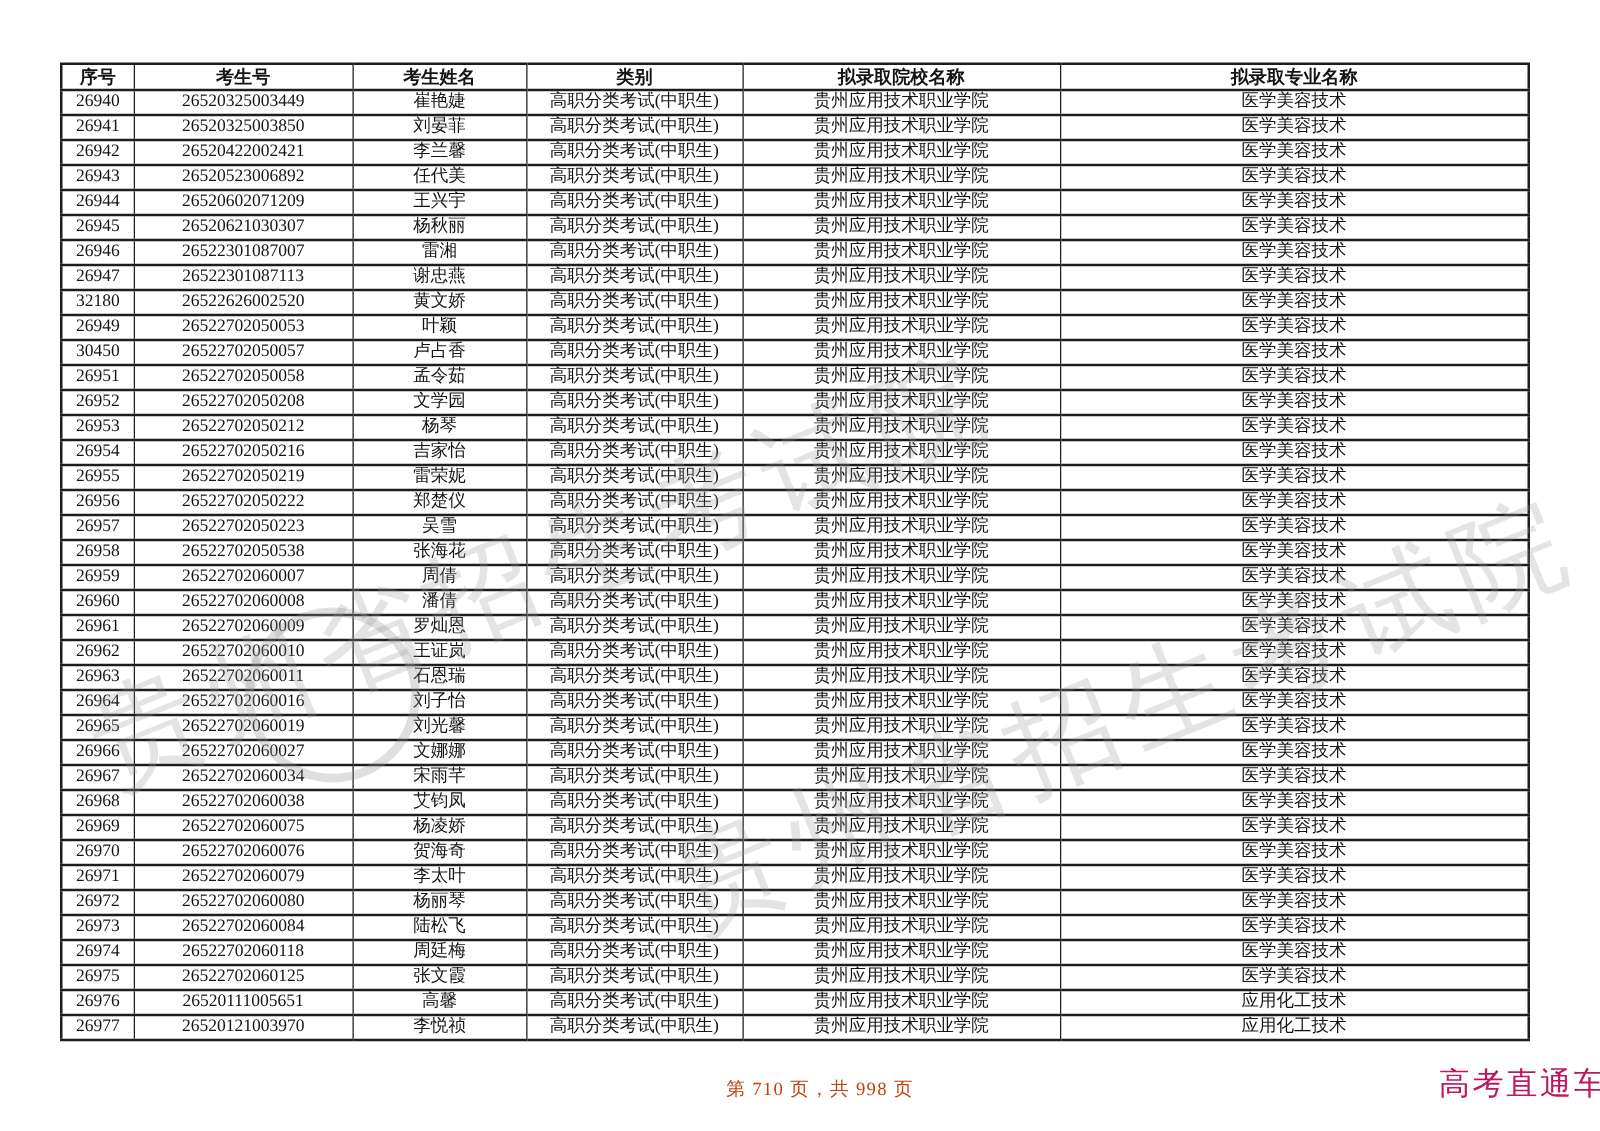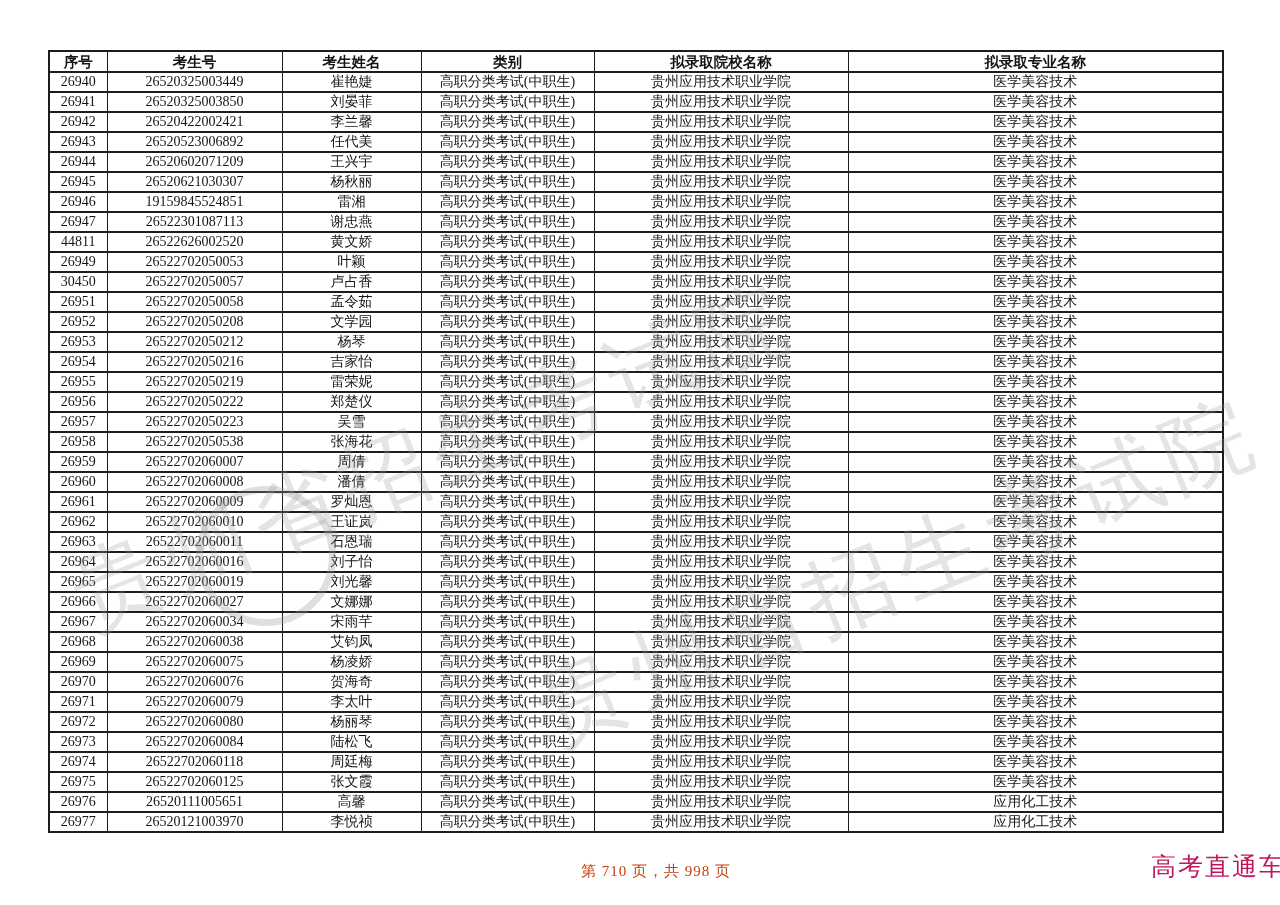--- a/index.html
+++ b/index.html
@@ -112,36 +112,36 @@
         <tr>
           <td>26945</td>
           <td>26520621030307</td>
           <td>杨秋丽</td>
           <td>高职分类考试(中职生)</td>
           <td>贵州应用技术职业学院</td>
           <td>医学美容技术</td>
         </tr>
         <tr>
           <td>26946</td>
-          <td>19159845524851</td>
+          <td>26522301087007</td>
           <td>雷湘</td>
           <td>高职分类考试(中职生)</td>
           <td>贵州应用技术职业学院</td>
           <td>医学美容技术</td>
         </tr>
         <tr>
           <td>26947</td>
           <td>26522301087113</td>
           <td>谢忠燕</td>
           <td>高职分类考试(中职生)</td>
           <td>贵州应用技术职业学院</td>
           <td>医学美容技术</td>
         </tr>
         <tr>
-          <td>44811</td>
+          <td>32180</td>
           <td>26522626002520</td>
           <td>黄文娇</td>
           <td>高职分类考试(中职生)</td>
           <td>贵州应用技术职业学院</td>
           <td>医学美容技术</td>
         </tr>
         <tr>
           <td>26949</td>
           <td>26522702050053</td>
           <td>叶颖</td>

